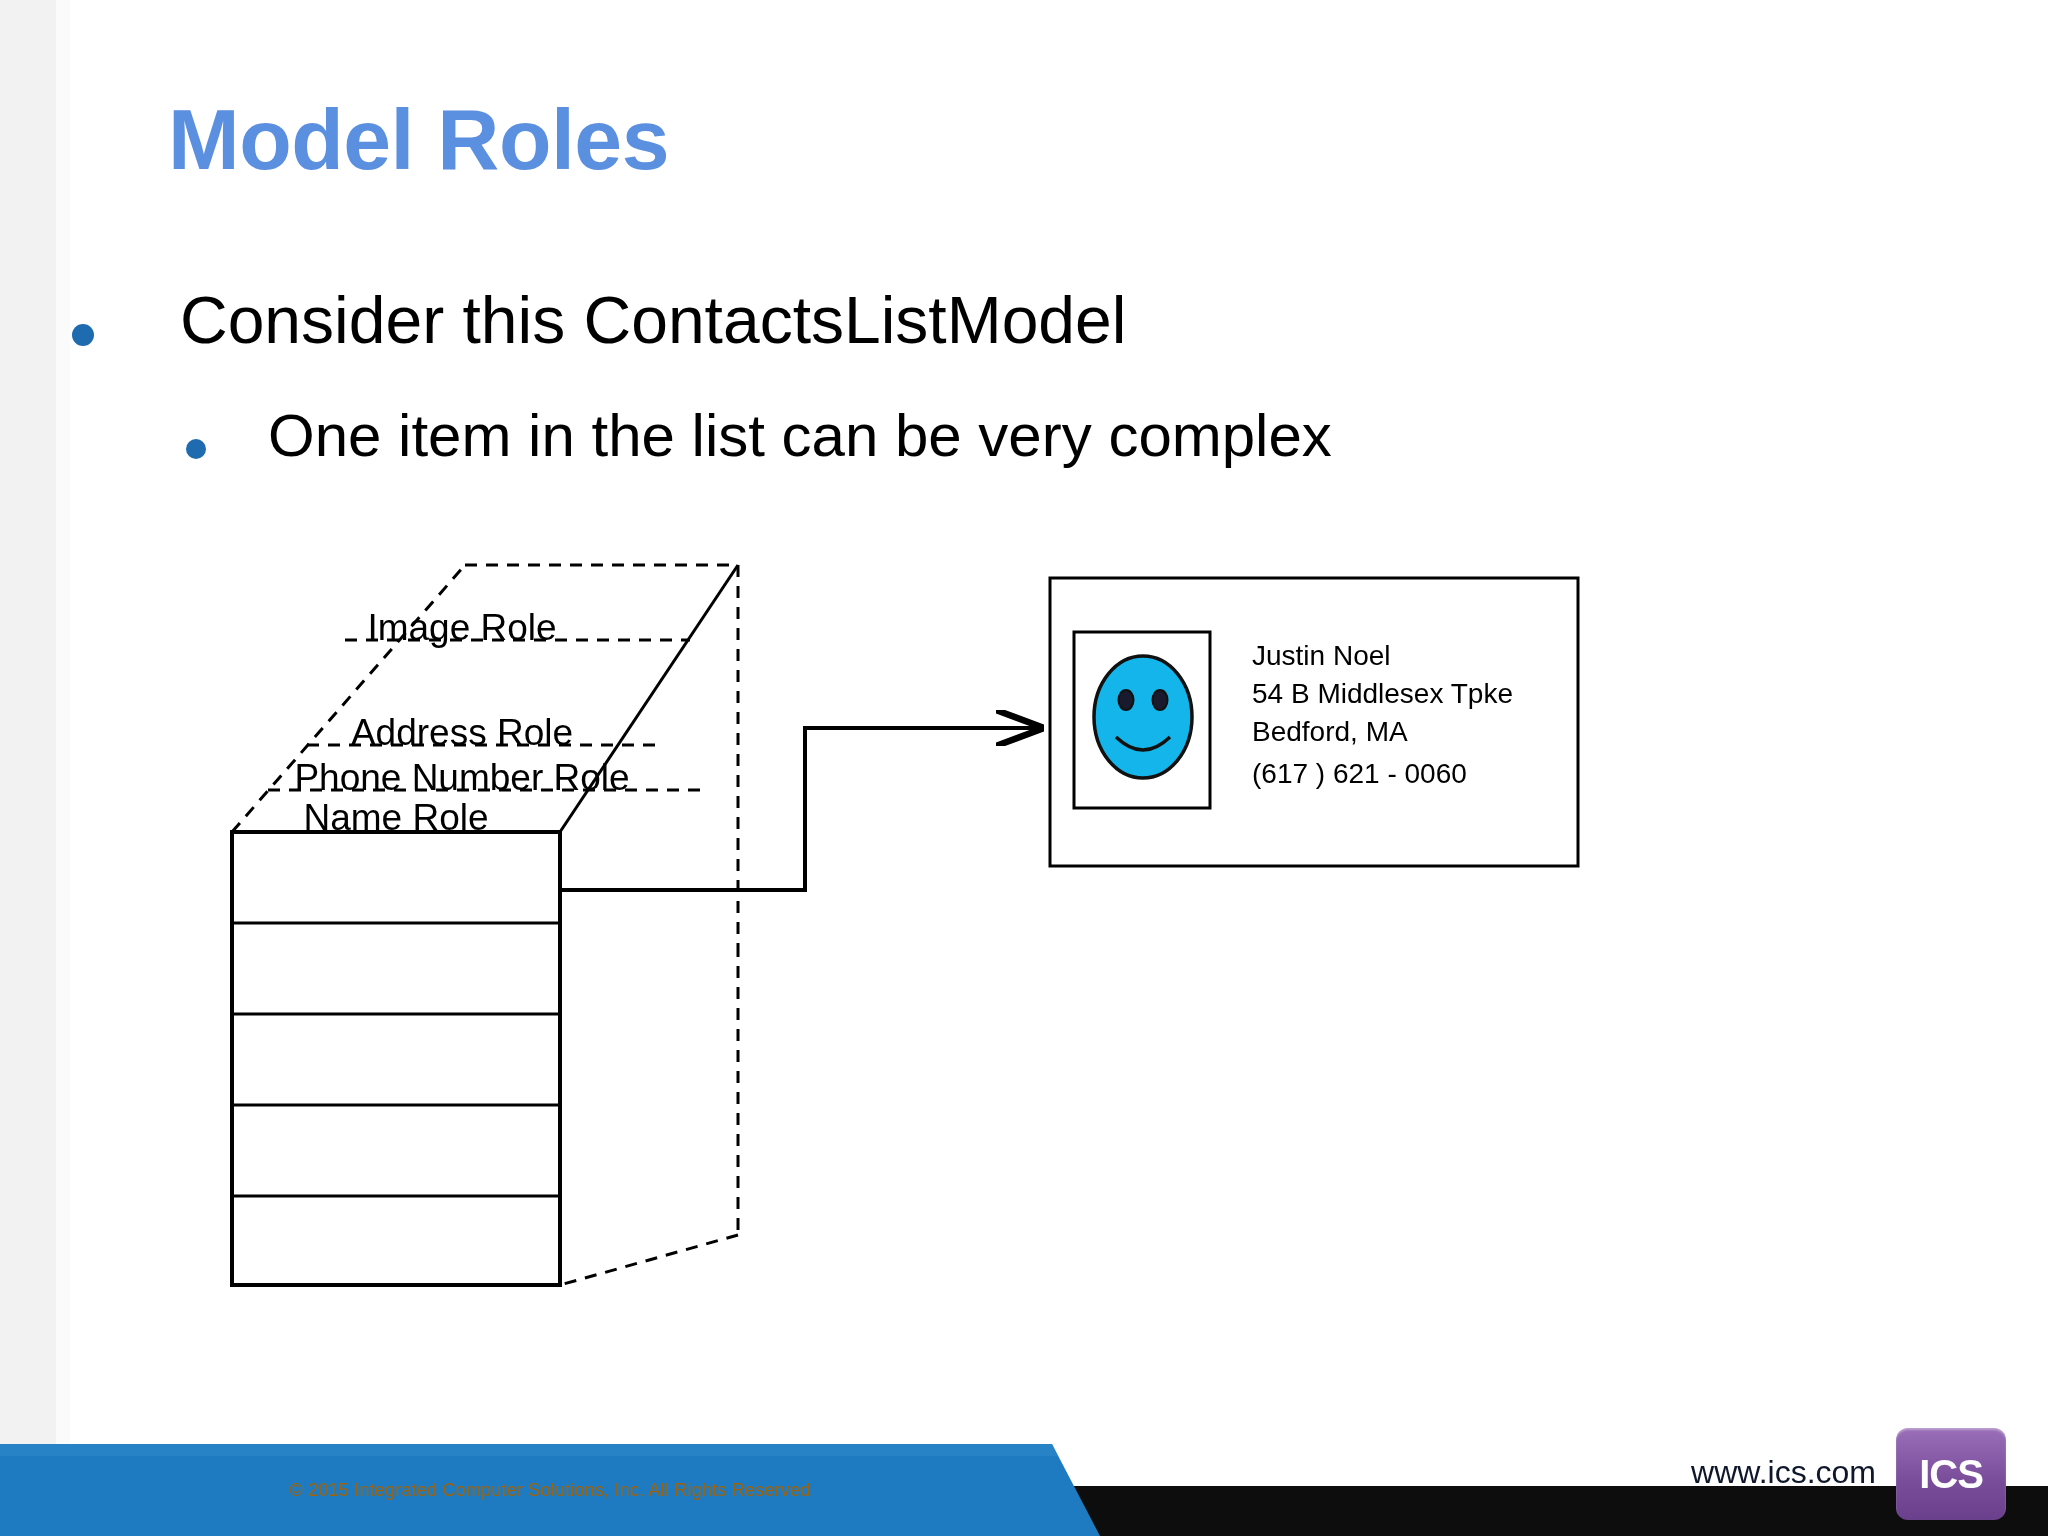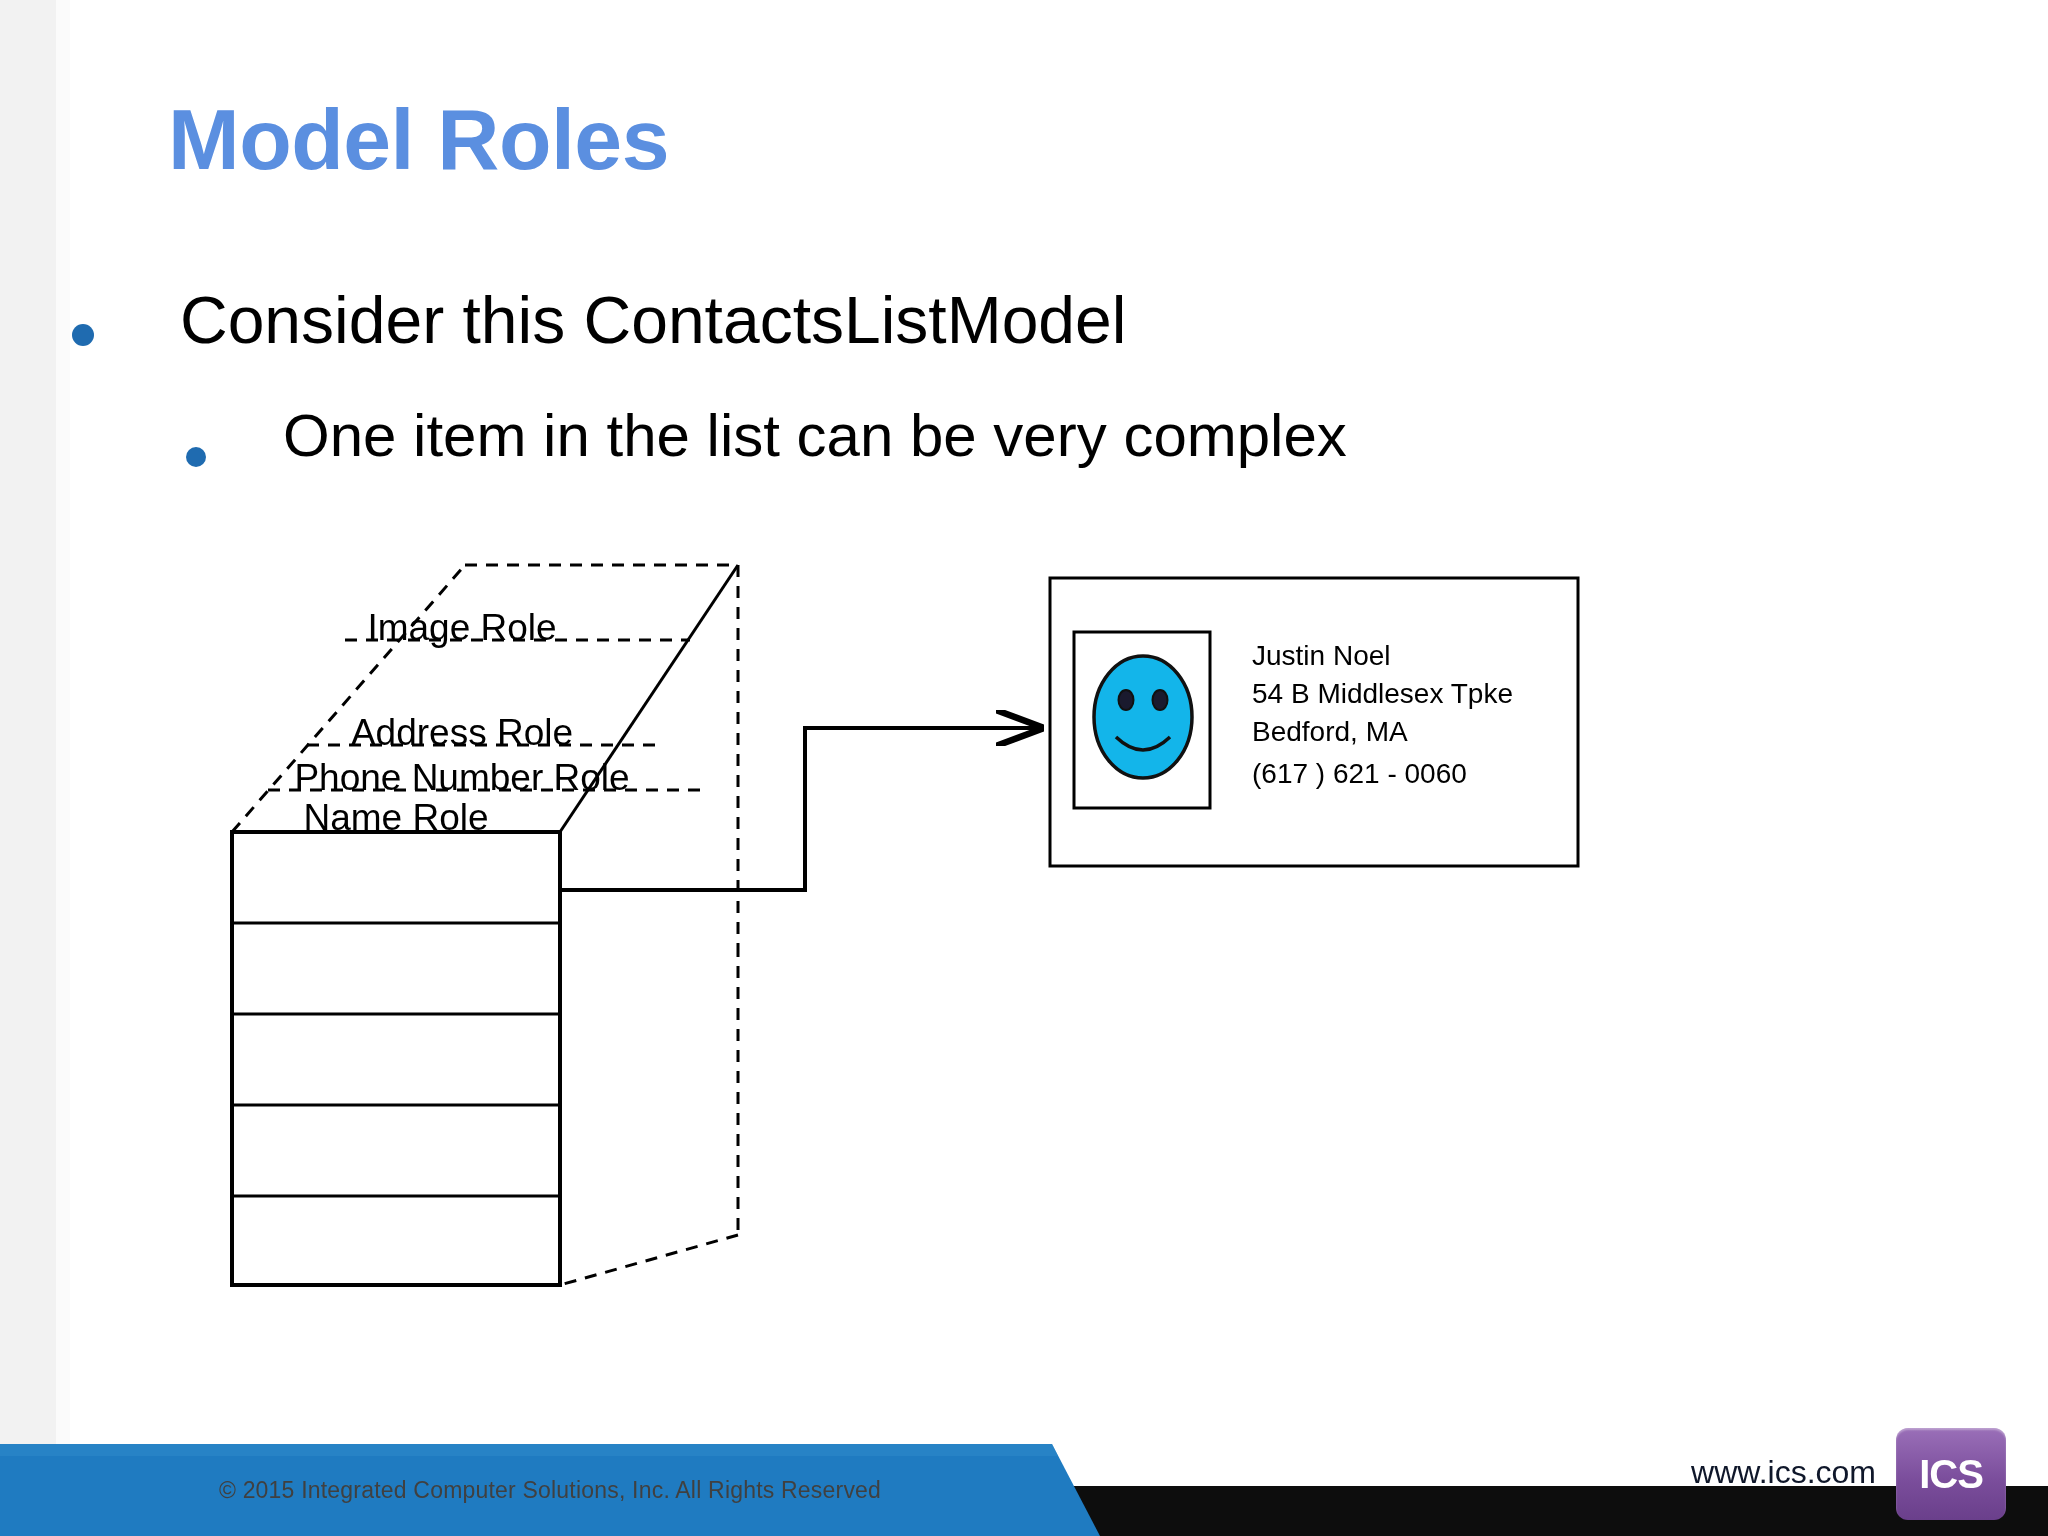--- a/index.html
+++ b/index.html
@@ -47,23 +47,22 @@
     background:#1F6BB0;
     margin-top:28px;margin-right:86px;
     flex:0 0 auto;
   }
   .bullet-l1 .txt{
     font-size:66px;color:#000;line-height:1.05;
   }
   .bullet-l2{
     position:absolute;
     left:186px;top:404px;
-    display:flex;align-items:flex-end;
-    white-space:nowrap;
-    gap:15px;
+    display:flex;align-items:center;
+    white-space:nowrap;
   }
   .bullet-l2 .dot{
     width:20px;height:20px;border-radius:50%;
     background:#1F6BB0;
     margin-top:26px;margin-right:62px;
     flex:0 0 auto;
   }
   .bullet-l2 .txt{
     font-size:60px;color:#000;line-height:1.05;
   }
@@ -81,22 +80,22 @@
   
   .footer{
     position:absolute;left:0;bottom:0;width:2048px;height:116px;
   }
   .footer-copy{
     position:absolute;
     left:0;top:24px;
     height:92px;
     width:1100px;
     display:flex;align-items:center;justify-content:center;
-    color:#404040;
-    font-size:23px;
+    color:#a16207;
+    font-size:18px;
     letter-spacing:0.2px;
     white-space:nowrap;
   }
   .logo-box{
     position:absolute;
     right:42px;top:8px;
     width:110px;height:92px;
     border-radius:12px;
     background:linear-gradient(180deg,#9A6FB8 0%,#7B4E9C 55%,#6A3F8B 100%);
     box-shadow:inset 0 2px 2px rgba(255,255,255,.35);

